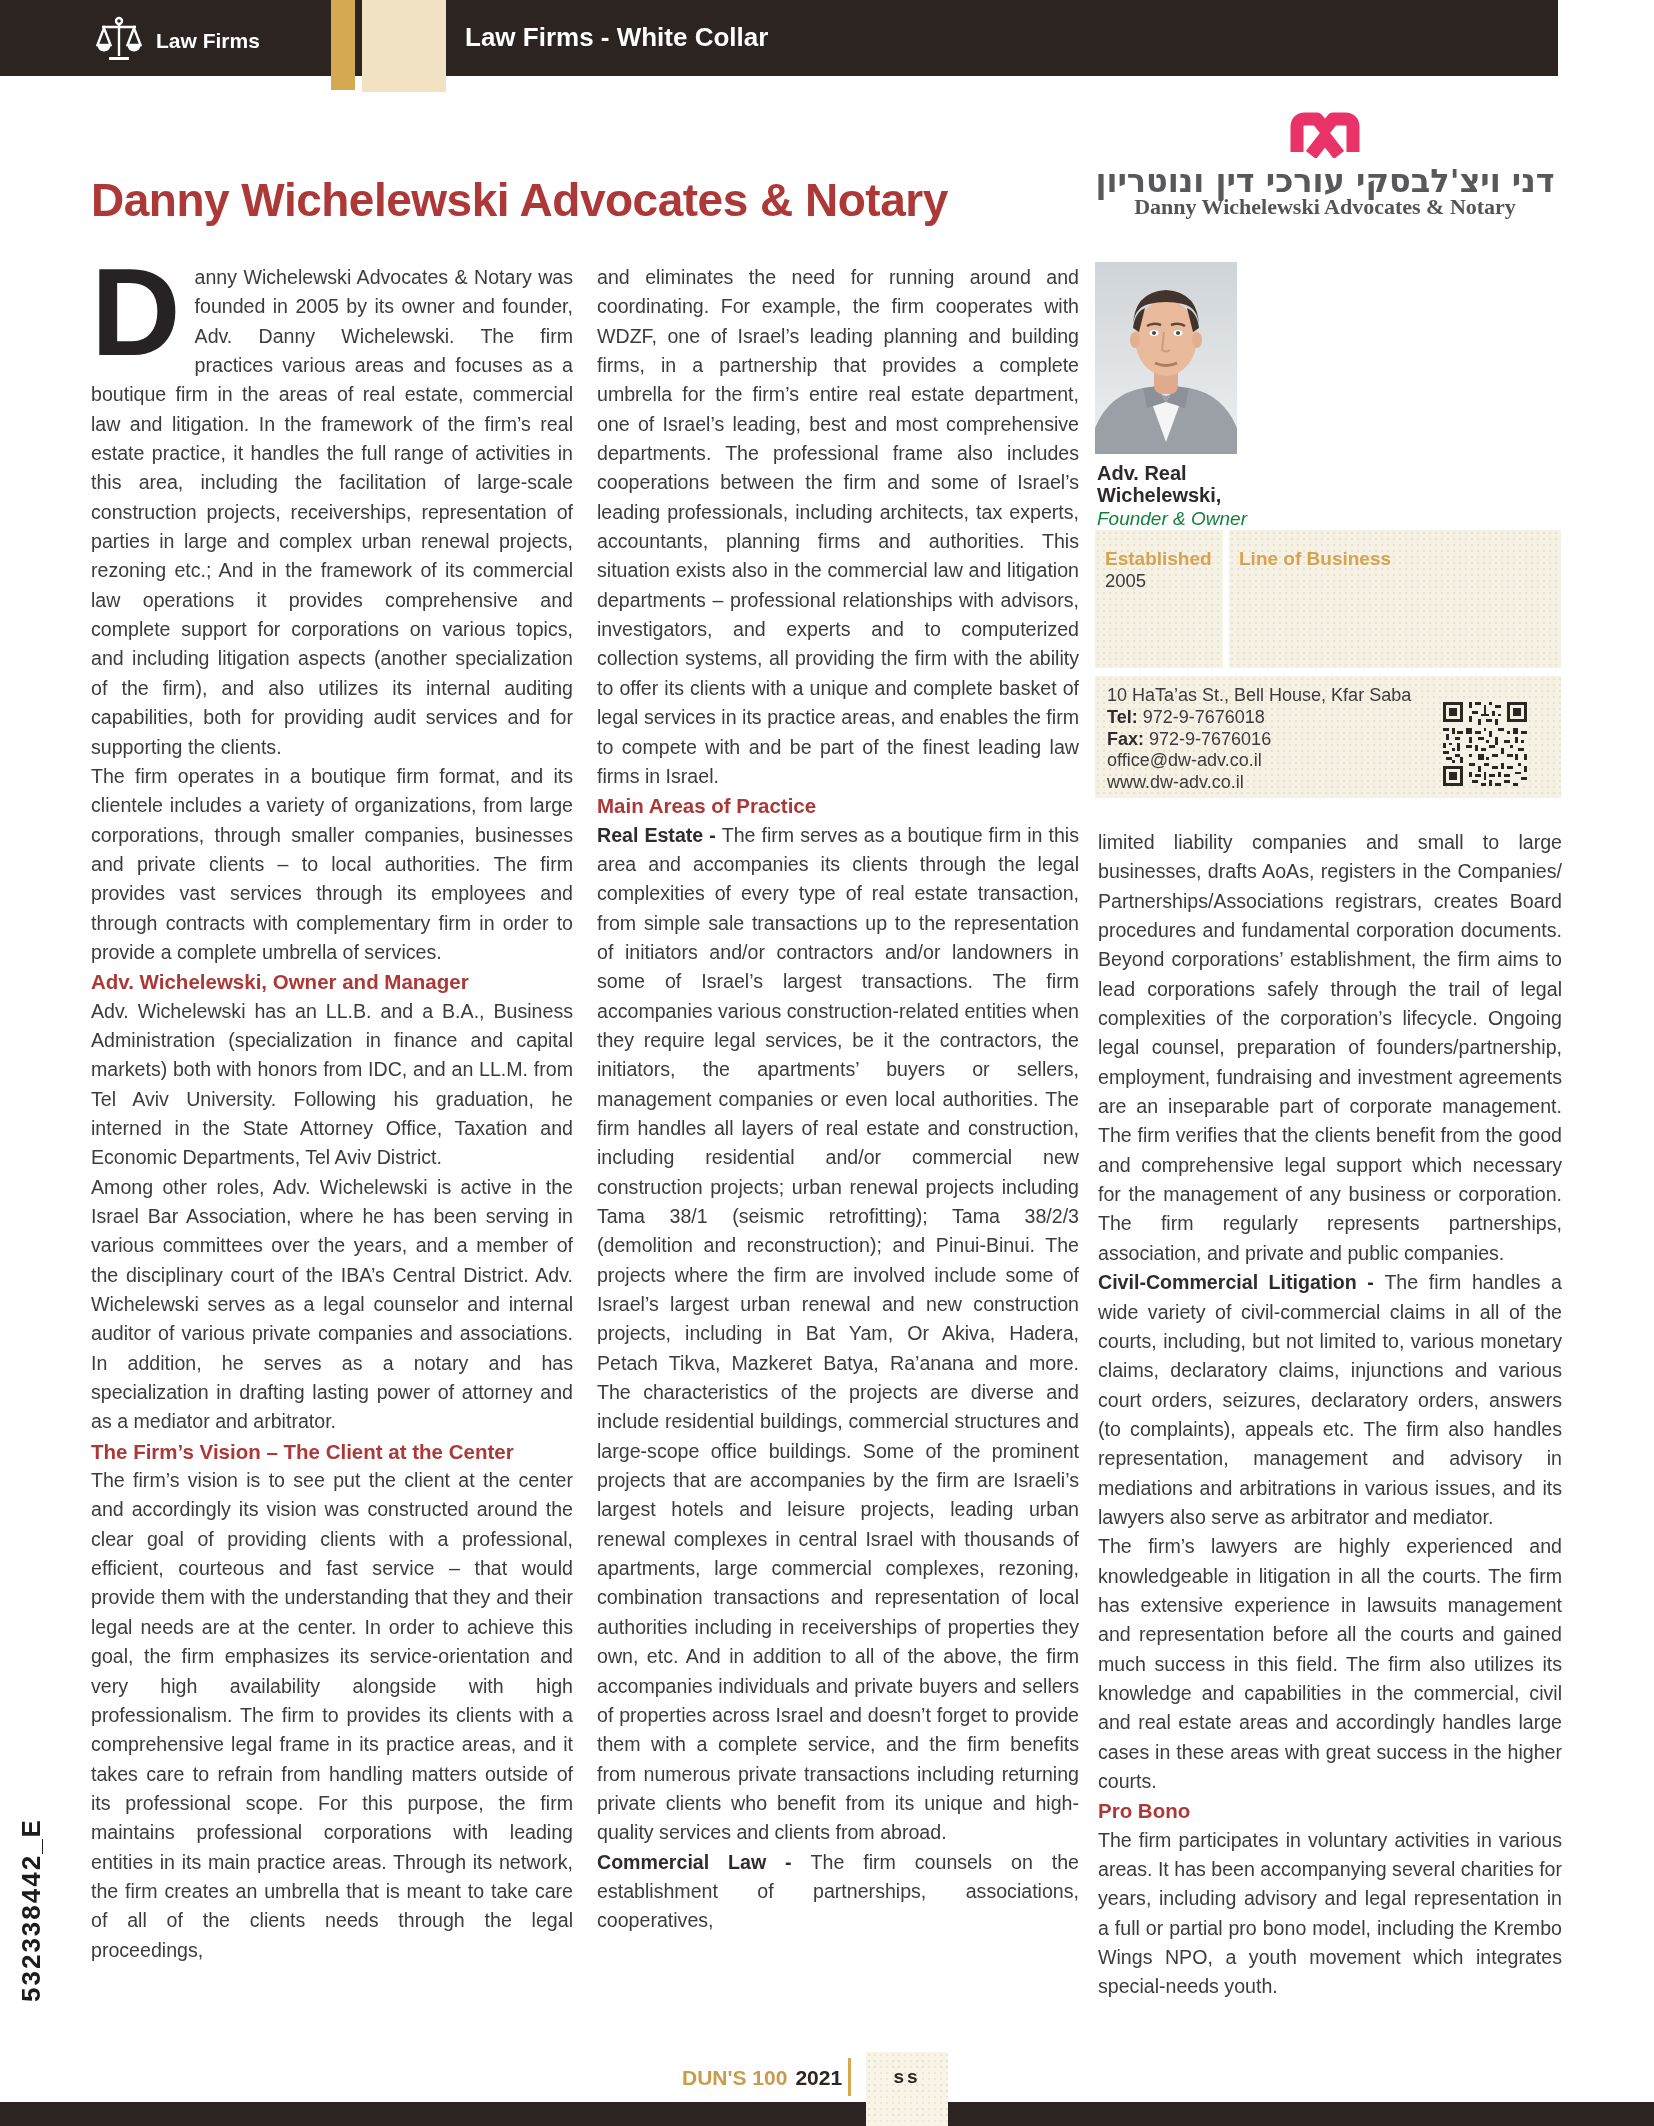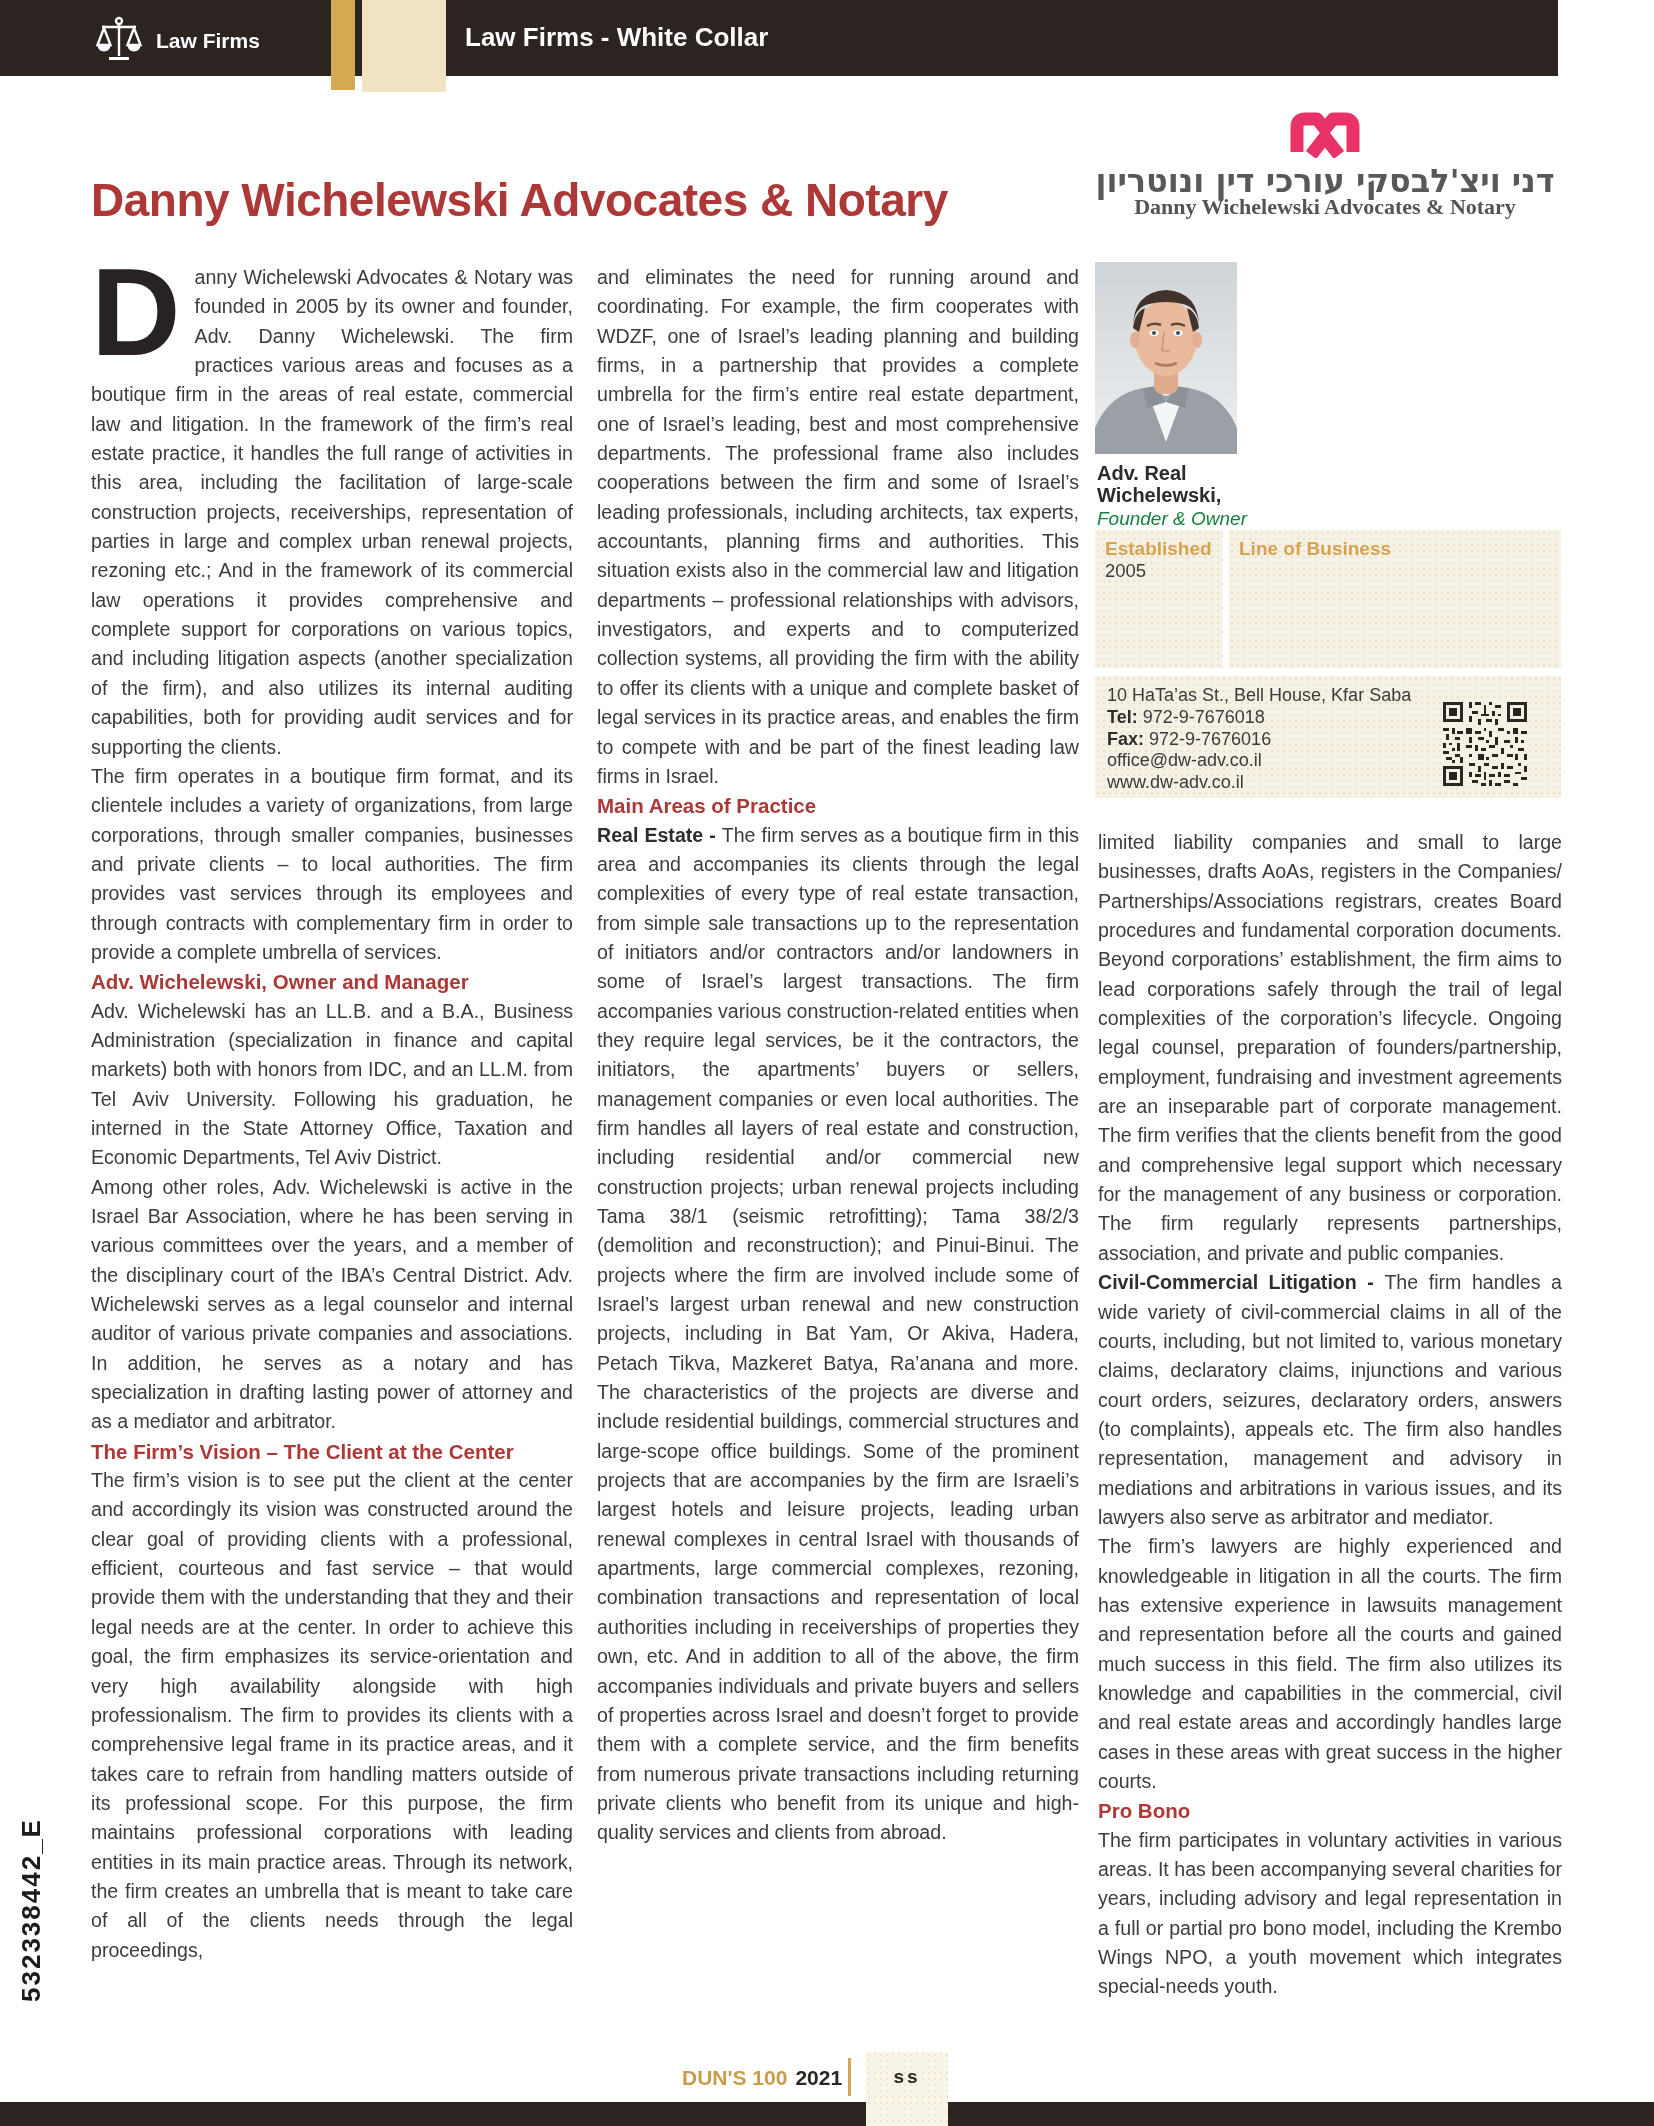--- a/index.html
+++ b/index.html
@@ -19,21 +19,21 @@
   
   .firm-logo{position:absolute;left:1090px;top:112px;width:470px;text-align:center;}
   .firm-logo .mark{display:block;margin:0 auto 6px auto;}
   .firm-logo .hebrew{font-family:"DejaVu Sans", sans-serif;font-size:32px;font-weight:bold;color:#58585a;direction:rtl;line-height:26px;}
   .firm-logo .english{font-family:"Liberation Serif", serif;font-size:22px;font-weight:bold;color:#545456;line-height:26px;}
   
   .photo{position:absolute;left:1095px;top:262px;width:142px;height:192px;}
   .photo-caption{position:absolute;left:1097px;top:462px;font-size:20px;line-height:22px;color:#2d2a29;}
   .photo-caption .nm{font-weight:bold;}
   .photo-caption .role{font-style:italic;font-size:19px;color:#15803d;margin-top:2px;}
-  .infobox{position:absolute;background:#f6f1e5;background-image:radial-gradient(circle,#e9e1cc 0.8px,rgba(0,0,0,0) 0.9px);background-size:6px 6px;padding:8px 10px;box-sizing:border-box;}
+  .infobox{position:absolute;background:#f6f1e5;background-image:radial-gradient(circle,#e9e1cc 0.8px,rgba(0,0,0,0) 0.9px);background-size:6px 6px;padding:18px 10px;box-sizing:border-box;}
   .box-est{left:1095px;top:530px;width:128px;height:138px;}
   .box-lob{left:1229px;top:530px;width:332px;height:138px;}
   .gold-h{color:#d5a352;font-weight:bold;font-size:19px;line-height:22px;}
   .box-val{font-size:18.5px;line-height:22.4px;color:#3c3a3b;}
   .box-contact{left:1095px;top:676px;width:466px;height:122px;padding:9px 12px;}
   .contact-line{font-size:18px;line-height:21.8px;color:#3c3a3b;}
   .contact-line b{color:#2f2c2b;}
   .qr{position:absolute;right:34px;top:26px;width:84px;height:84px;}
   
   .col{position:absolute;text-align:justify;}
@@ -166,20 +166,21 @@
   <p>Adv. Wichelewski has an LL.B. and a B.A., Business Administration (specialization in finance and capital markets) both with honors from IDC, and an LL.M. from Tel Aviv University. Following his graduation, he interned in the State Attorney Office, Taxation and Economic Departments, Tel Aviv District.</p>
   <p>Among other roles, Adv. Wichelewski is active in the Israel Bar Association, where he has been serving in various committees over the years, and a member of the disciplinary court of the IBA’s Central District. Adv. Wichelewski serves as a legal counselor and internal auditor of various private companies and associations. In addition, he serves as a notary and has specialization in drafting lasting power of attorney and as a mediator and arbitrator.</p>
   <h3>The Firm’s Vision – The Client at the Center</h3>
   <p>The firm’s vision is to see put the client at the center and accordingly its vision was constructed around the clear goal of providing clients with a professional, efficient, courteous and fast service – that would provide them with the understanding that they and their legal needs are at the center. In order to achieve this goal, the firm emphasizes its service-orientation and very high availability alongside with high professionalism. The firm to provides its clients with a comprehensive legal frame in its practice areas, and it takes care to refrain from handling matters outside of its professional scope. For this purpose, the firm maintains professional corporations with leading entities in its main practice areas. Through its network, the firm creates an umbrella that is meant to take care of all of the clients needs through the legal proceedings,</p>
 </div>
 
 <div class="col col2">
   <p>and eliminates the need for running around and coordinating. For example, the firm cooperates with WDZF, one of Israel’s leading planning and building firms, in a partnership that provides a complete umbrella for the firm’s entire real estate department, one of Israel’s leading, best and most comprehensive departments. The professional frame also includes cooperations between the firm and some of Israel’s leading professionals, including architects, tax experts, accountants, planning firms and authorities. This situation exists also in the commercial law and litigation departments – professional relationships with advisors, investigators, and experts and to computerized collection systems, all providing the firm with the ability to offer its clients with a unique and complete basket of legal services in its practice areas, and enables the firm to compete with and be part of the finest leading law firms in Israel.</p>
   <h3>Main Areas of Practice</h3>
   <p><b class="lead">Real Estate - </b><span>The firm serves as a boutique firm in this area and accompanies its clients through the legal complexities of every type of real estate transaction, from simple sale transactions up to the representation of initiators and/or contractors and/or landowners in some of Israel’s largest transactions. The firm accompanies various construction-related entities when they require legal services, be it the contractors, the initiators, the apartments’ buyers or sellers, management companies or even local authorities. The firm handles all layers of real estate and construction, including residential and/or commercial new construction projects; urban renewal projects including Tama 38/1 (seismic retrofitting); Tama 38/2/3 (demolition and reconstruction); and Pinui-Binui. The projects where the firm are involved include some of Israel’s largest urban renewal and new construction projects, including in Bat Yam, Or Akiva, Hadera, Petach Tikva, Mazkeret Batya, Ra’anana and more. The characteristics of the projects are diverse and include residential buildings, commercial structures and large-scope office buildings. Some of the prominent projects that are accompanies by the firm are Israeli’s largest hotels and leisure projects, leading urban renewal complexes in central Israel with thousands of apartments, large commercial complexes, rezoning, combination transactions and representation of local authorities including in receiverships of properties they own, etc. And in addition to all of the above, the firm accompanies individuals and private buyers and sellers of properties across Israel and doesn’t forget to provide them with a complete service, and the firm benefits from numerous private transactions including returning private clients who benefit from its unique and high-quality services and clients from abroad.</span></p>
+  <p><b class="lead">Commercial Law - </b><span>The firm counsels on the establishment of partnerships, associations, cooperatives,</span></p>
 </div>
 
 <div class="col col3">
   <p>limited liability companies and small to large businesses, drafts AoAs, registers in the Companies/ Partnerships/Associations registrars, creates Board procedures and fundamental corporation documents. Beyond corporations’ establishment, the firm aims to lead corporations safely through the trail of legal complexities of the corporation’s lifecycle. Ongoing legal counsel, preparation of founders/partnership, employment, fundraising and investment agreements are an inseparable part of corporate management. The firm verifies that the clients benefit from the good and comprehensive legal support which necessary for the management of any business or corporation. The firm regularly represents partnerships, association, and private and public companies.</p>
   <p><b class="lead">Civil-Commercial Litigation - </b><span>The firm handles a wide variety of civil-commercial claims in all of the courts, including, but not limited to, various monetary claims, declaratory claims, injunctions and various court orders, seizures, declaratory orders, answers (to complaints), appeals etc. The firm also handles representation, management and advisory in mediations and arbitrations in various issues, and its lawyers also serve as arbitrator and mediator.</span></p>
   <p>The firm’s lawyers are highly experienced and knowledgeable in litigation in all the courts. The firm has extensive experience in lawsuits management and representation before all the courts and gained much success in this field. The firm also utilizes its knowledge and capabilities in the commercial, civil and real estate areas and accordingly handles large cases in these areas with great success in the higher courts.</p>
   <h3>Pro Bono</h3>
   <p>The firm participates in voluntary activities in various areas. It has been accompanying several charities for years, including advisory and legal representation in a full or partial pro bono model, including the Krembo Wings NPO, a youth movement which integrates special-needs youth.</p>
 </div>
 

